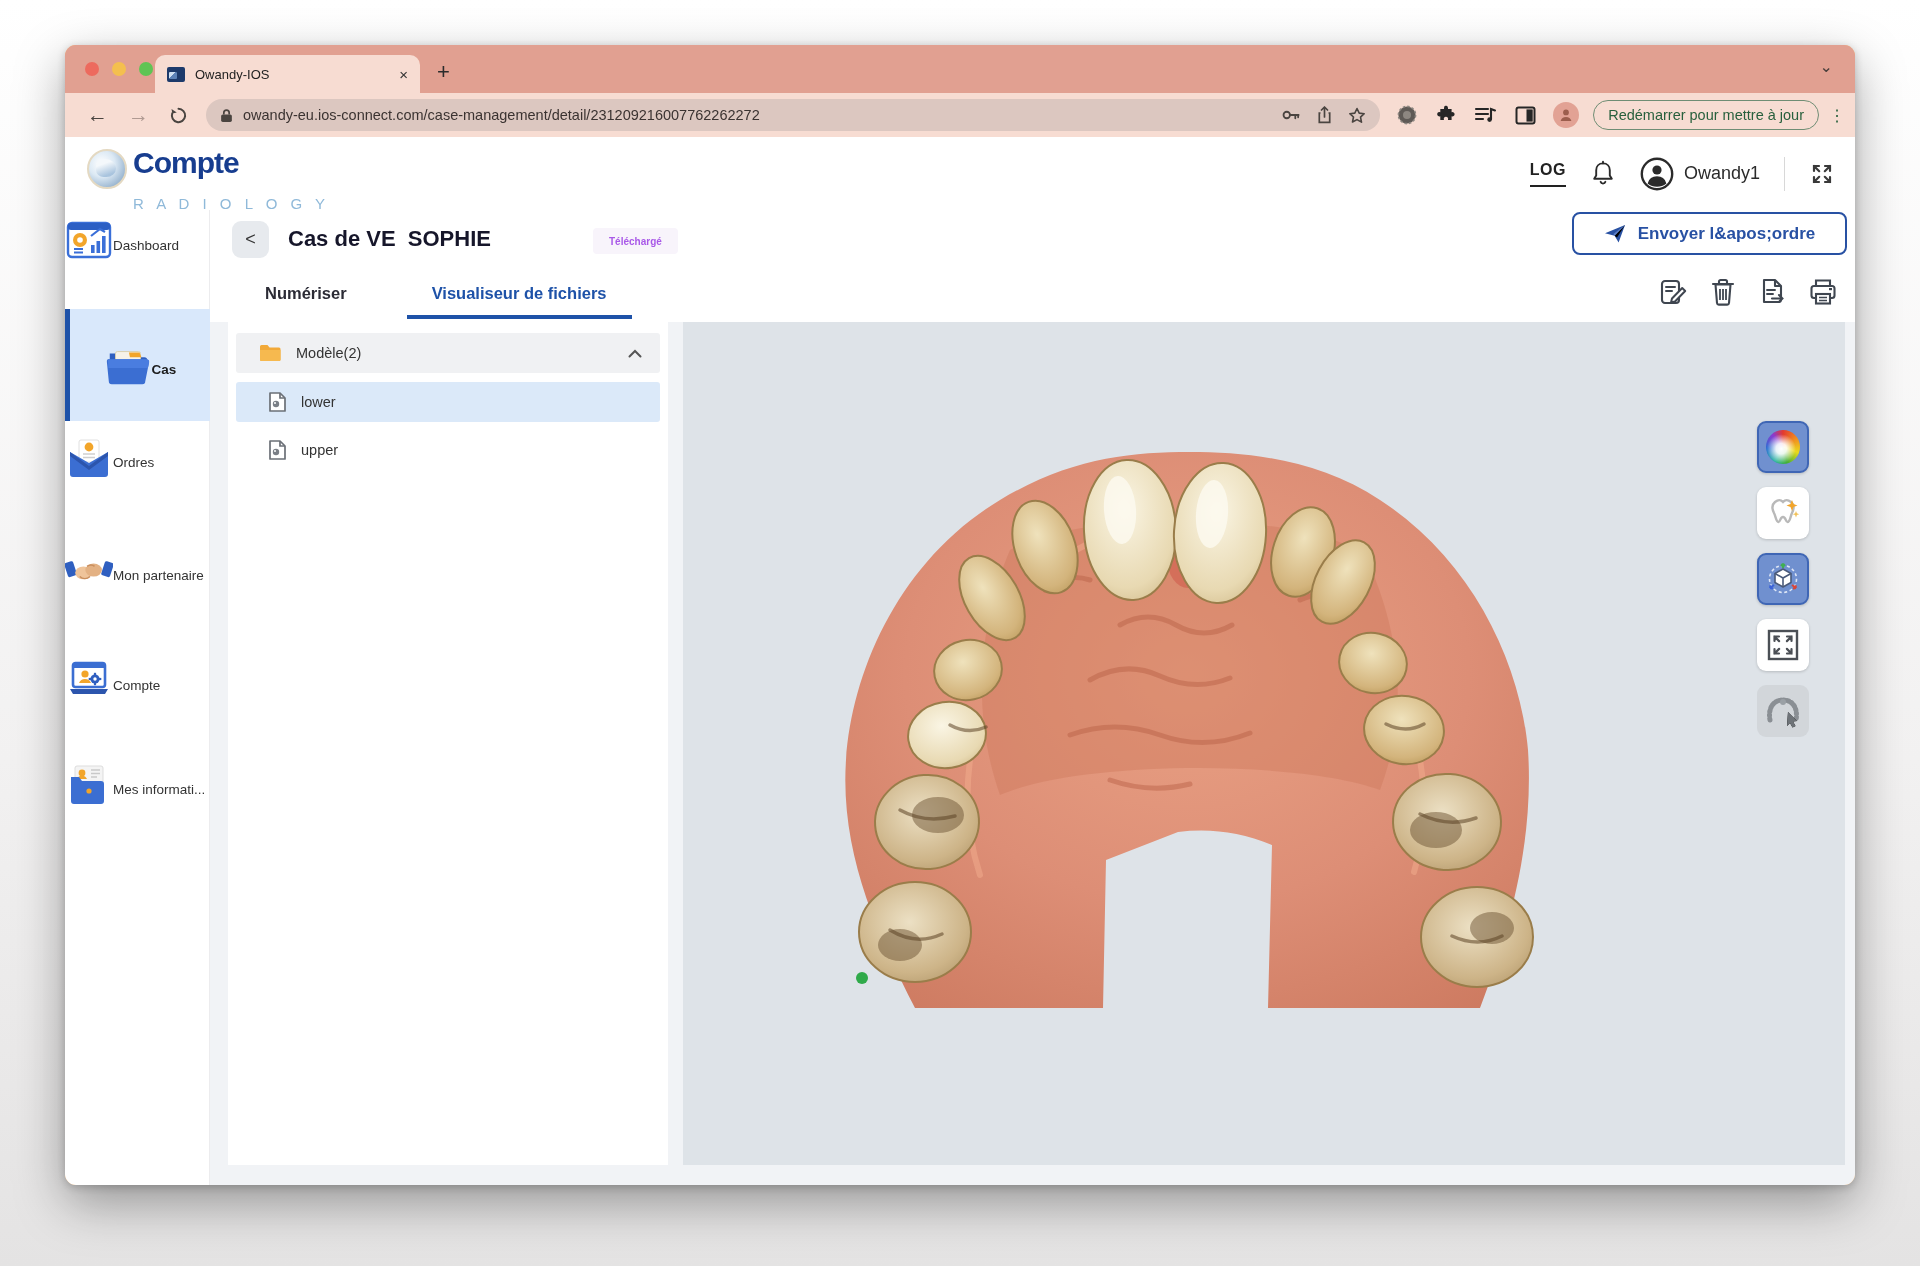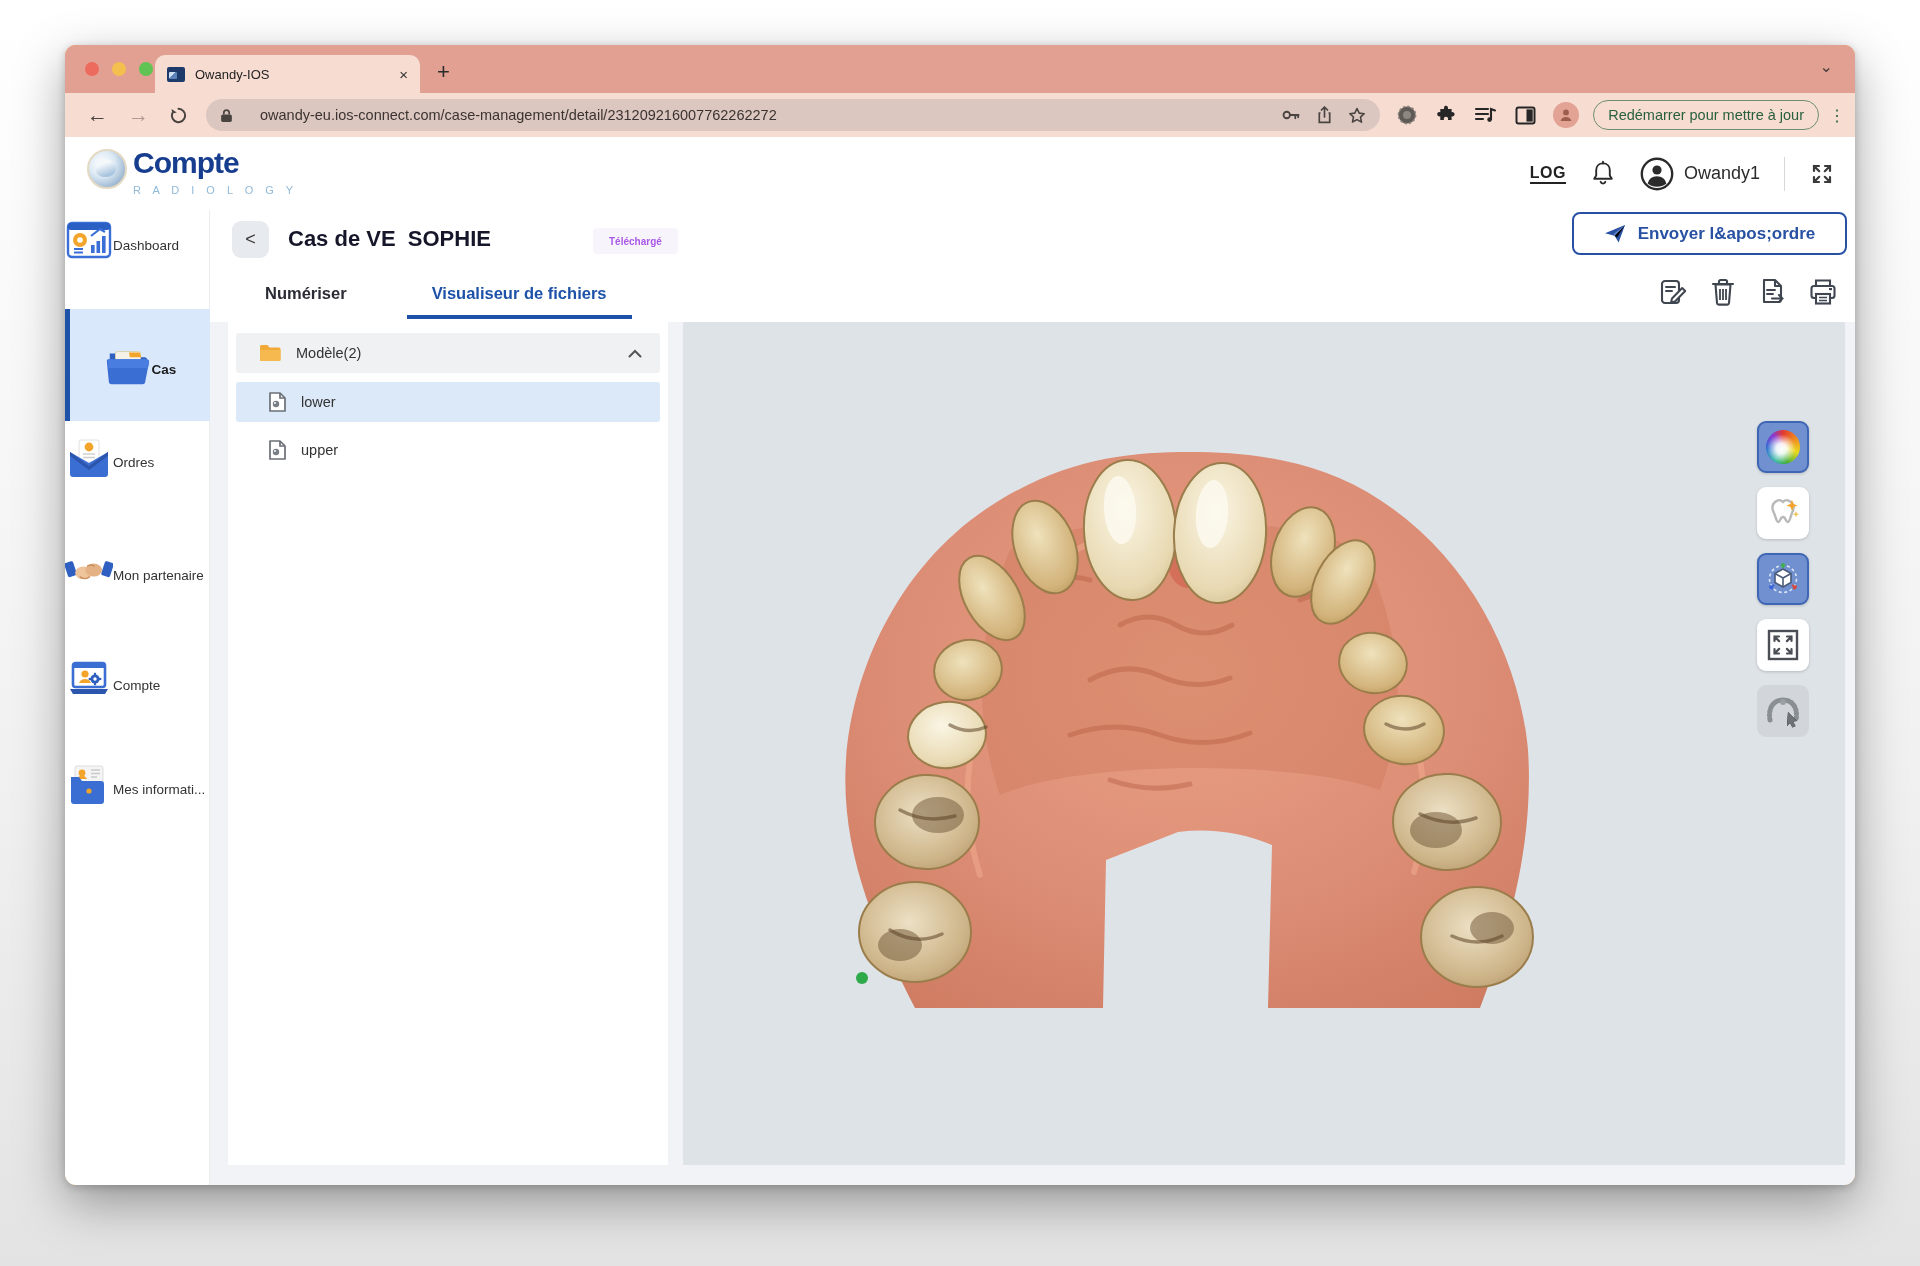--- a/index.html
+++ b/index.html
@@ -27,41 +27,41 @@
   .tab-close { font-size:15px; color:#333; cursor:default; }
   .newtab { position:absolute; left:372px; top:16px; font-size:22px; line-height:22px; color:#2c2c2c; }
   .tabs-chevron { position:absolute; right:22px; top:12px; font-size:16px; color:#4a3f3c; }
 
   .toolbar { position:absolute; left:0; top:48px; right:0; height:44px; background:#f7dcd2;
              display:flex; align-items:center; }
   .navbtns { display:flex; align-items:center; gap:20px; margin-left:22px; font-size:21px; color:#4a4440; }
   .navbtns .fwd { color:#b09a92; }
   .nav-ico svg { display:block; }
   .urlbar { margin-left:18px; width:1205px; height:32px; background:#dcc7c0; border-radius:16px;
-            display:flex; align-items:center; padding:12px 14px; gap:27px; }
+            display:flex; align-items:center; padding:12px 14px; gap:10px; }
   .url-text { font-size:14.5px; color:#3b3331; flex:1 1 auto; white-space:nowrap; overflow:hidden; }
   .url-right { display:flex; align-items:center; gap:16px; }
   .ext-icons { display:flex; align-items:center; gap:17px; margin-left:16px; }
   .avatar-chip { width:26px; height:26px; border-radius:50%; background:#e2a294; display:flex; align-items:center; justify-content:center; }
   .update-btn { margin-left:14px; height:30px; border:1.5px solid #6f8d74; border-radius:15px;
                 display:flex; align-items:center; padding:0 14px; color:#275f3c; font-size:14.5px; background:transparent; white-space:nowrap; }
   .kebab { margin:0 10px 0 10px; color:#275f3c; font-size:16px; letter-spacing:0; }
 
   
   .appheader { position:absolute; left:0; top:92px; right:0; height:73px; background:#ffffff; }
   .logo { position:absolute; left:22px; top:12px; display:flex; align-items:flex-start; gap:6px; }
   .logo-sphere { width:40px; height:40px; border-radius:50%;
                  background:radial-gradient(circle at 35% 35%, #ffffff 0%, #dce9f4 40%, #9db8d2 75%, #c8b98a 100%);
                  border:2px solid #e4d9c2; position:relative; }
   .logo-sphere:before { content:""; position:absolute; left:7px; top:8px; width:20px; height:18px;
                  background:linear-gradient(160deg,#f4f8fb 30%,#a9c4de 80%); border-radius:40% 60% 55% 45%; }
   .logo-word { font-size:30px; font-weight:bold; color:#173d8f; letter-spacing:-1px; line-height:28px; }
-  .logo-sub { font-size:11px; color:#8fb9d9; letter-spacing:4.5px; margin-top:7px; }
+  .logo-sub { font-size:15px; color:#8fb9d9; letter-spacing:4.5px; margin-top:18px; }
   .header-right { position:absolute; right:20px; top:0; height:73px; display:flex; align-items:center; gap:24px; }
-  .log-label { font-size:16px; font-weight:bold; color:#222; border-bottom:2.5px solid #222; padding-bottom:0; letter-spacing:.5px; }
+  .log-label { font-size:16px; font-weight:bold; color:#222; border-bottom:2.5px solid #222; padding-bottom:6px; letter-spacing:.5px; }
   .hdr-divider { width:1px; height:34px; background:#d8d8d8; }
   .user-chip { display:flex; align-items:center; gap:10px; }
   .user-name { font-size:18px; color:#2b2b2b; }
 
   
   .main { position:absolute; left:0; top:165px; right:0; bottom:0; }
   .sidebar { position:absolute; left:0; top:0; width:145px; bottom:0; background:#ffffff; border-right:1px solid #ececee; }
   .content { position:absolute; left:145px; top:0; right:0; bottom:0; background:#f1f3f6; }
   .content-top { position:absolute; left:0; top:0; right:0; height:112px; background:#ffffff; }
 

